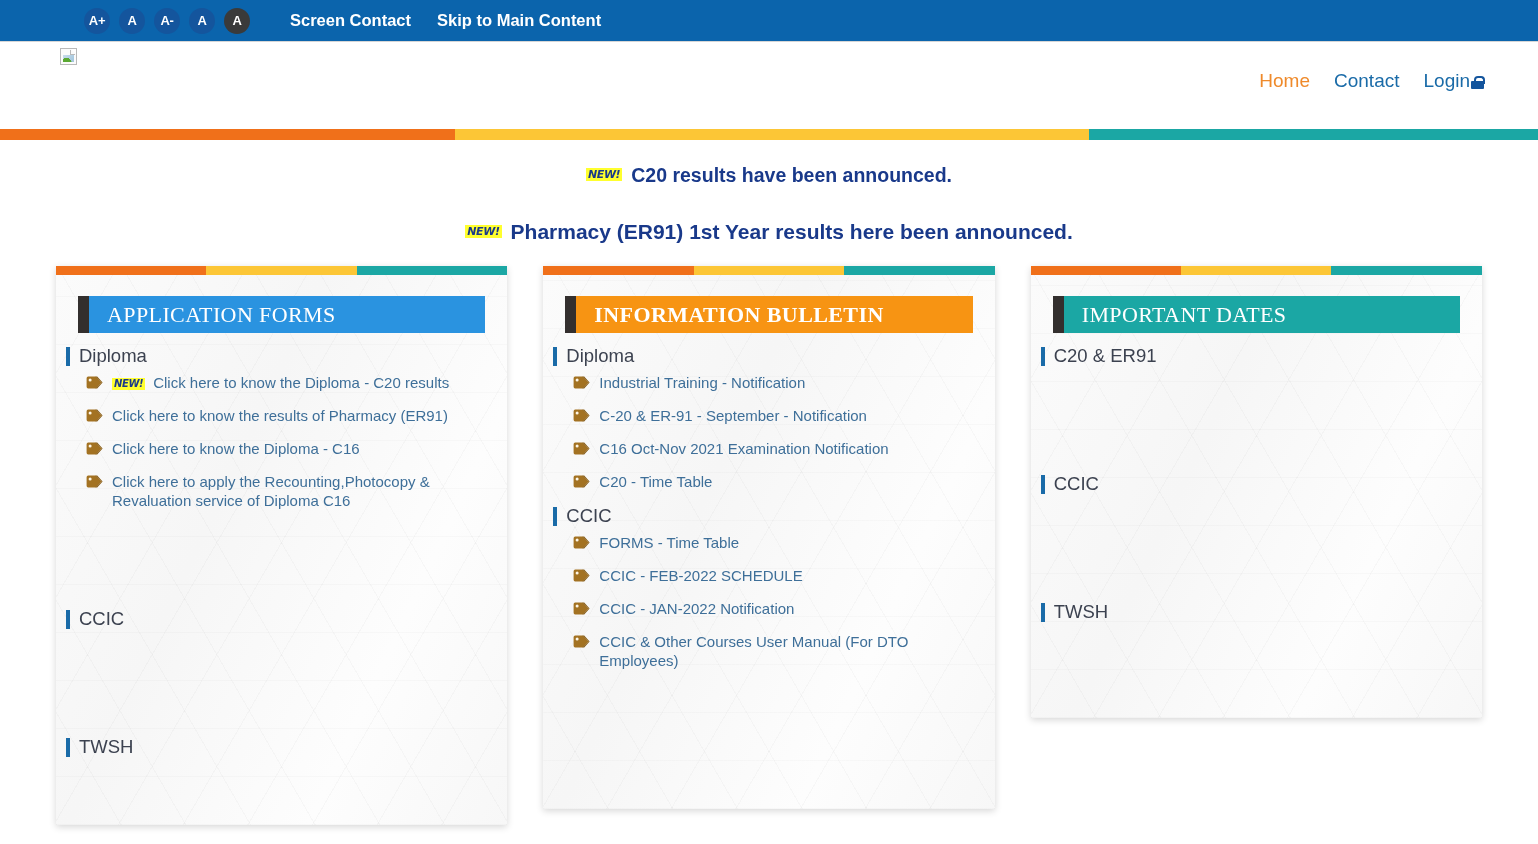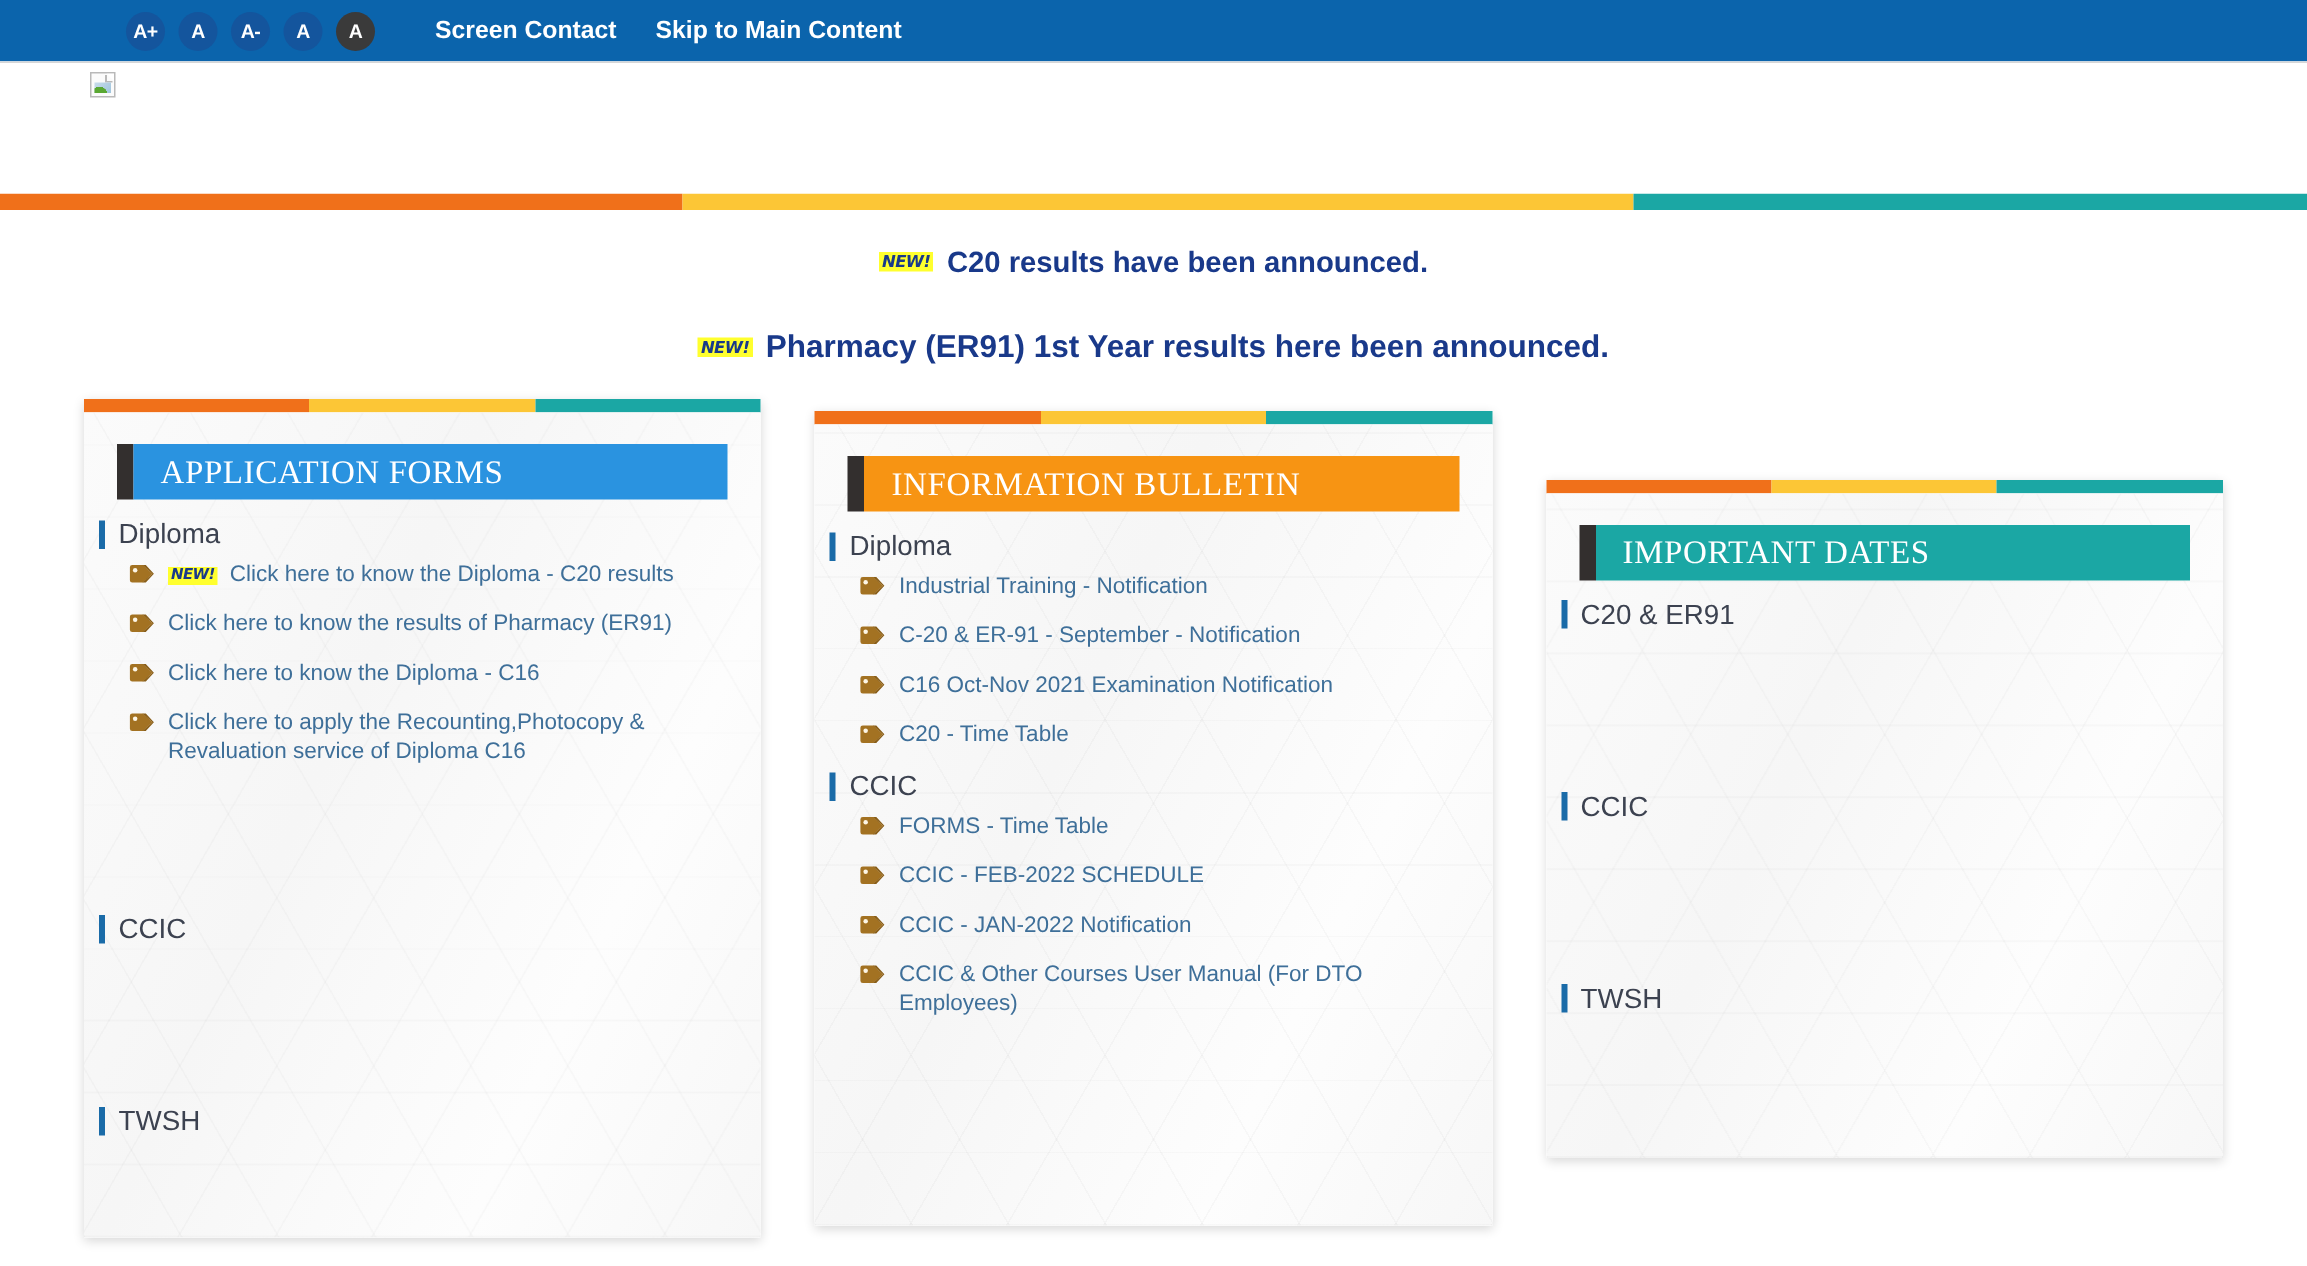--- a/index.html
+++ b/index.html
@@ -156,21 +156,21 @@
     display: inline-block;
     font-family: "DejaVu Sans", sans-serif;
     transform: translateY(-1px);
   }
 
   
   .cards {
     display: flex;
     padding: 22px 56px 0 56px;
     gap: 36px;
-    align-items: center;
+    align-items: flex-start;
   }
   .card {
     flex: 1;
     background: #ffffff;
     box-shadow: 0 2px 7px rgba(0,0,0,0.16);
     position: relative;
   }
   .card-stripe { display: flex; height: 9px; width: 100%; }
   .card-stripe .c1 { background: #f0701a; width: 33.3%; }
   .card-stripe .c2 { background: #fcc636; width: 33.3%; }
@@ -208,21 +208,21 @@
     flex: 1;
     display: flex;
     align-items: center;
     padding-left: 18px;
     font-family: "Liberation Serif", serif;
     font-size: 22px;
     color: #ffffff;
     letter-spacing: 0.4px;
   }
   .card-1 .card-header .banner { background: #2a93e0; }
-  .card-2 .card-header .banner { background: #f79413; }
+  .card-2 .card-header .banner { background: #f79413; font-weight: bold; }
   .card-3 .card-header .banner { background: #1ba7a4; }
 
   
   .subhead {
     display: flex;
     align-items: center;
     font-size: 18.5px;
     color: #3c4250;
     margin: 0 0 6px -12px;
     position: relative;
@@ -316,20 +316,25 @@
     <button class="a11y-btn dark">A</button>
   </div>
   <div class="topbar-links">
     <a class="topbar-link">Screen Contact</a>
     <a class="topbar-link">Skip to Main Content</a>
   </div>
 </div>
 
 <div class="header">
   <div class="logo-broken"></div>
+  <div class="nav">
+    <a class="nav-link active">Home</a>
+    <a class="nav-link">Contact</a>
+    <a class="nav-link login"><span>Login</span><span class="lock-icon"></span></a>
+  </div>
 </div>
 
 <div class="stripe">
   <div class="s1"></div>
   <div class="s2"></div>
   <div class="s3"></div>
 </div>
 
 <div class="announcements">
   <div class="announce first">

